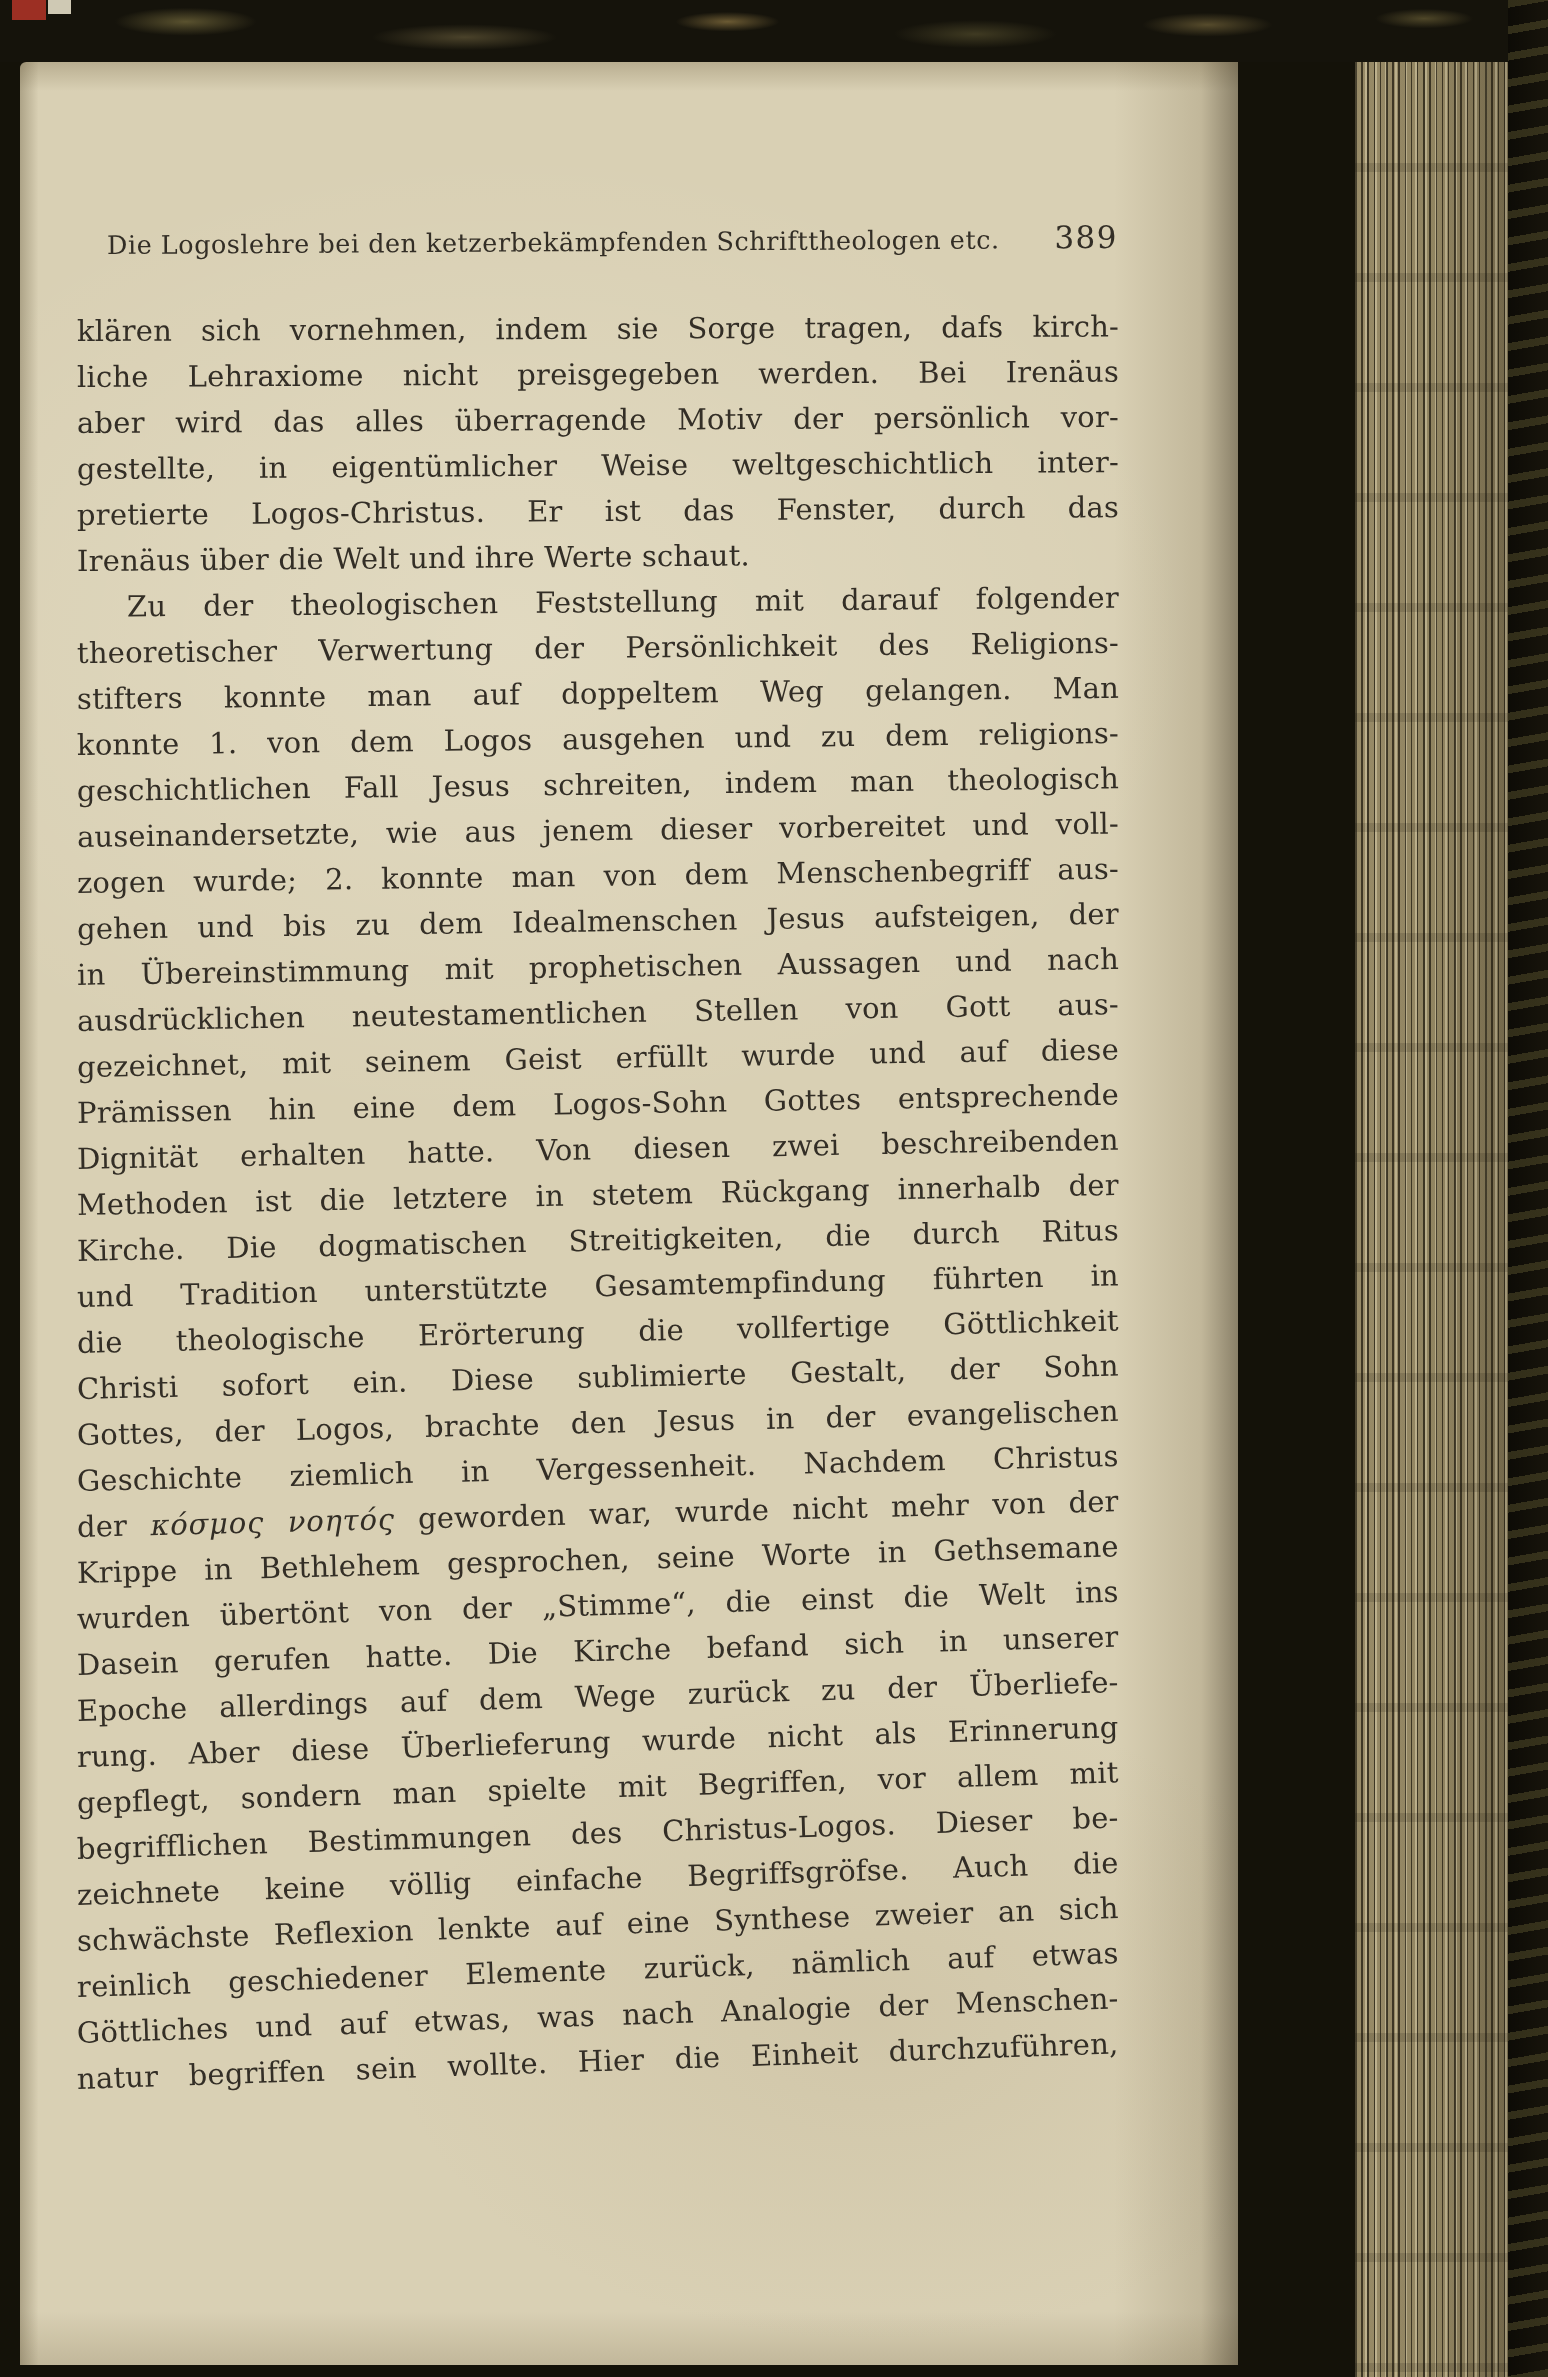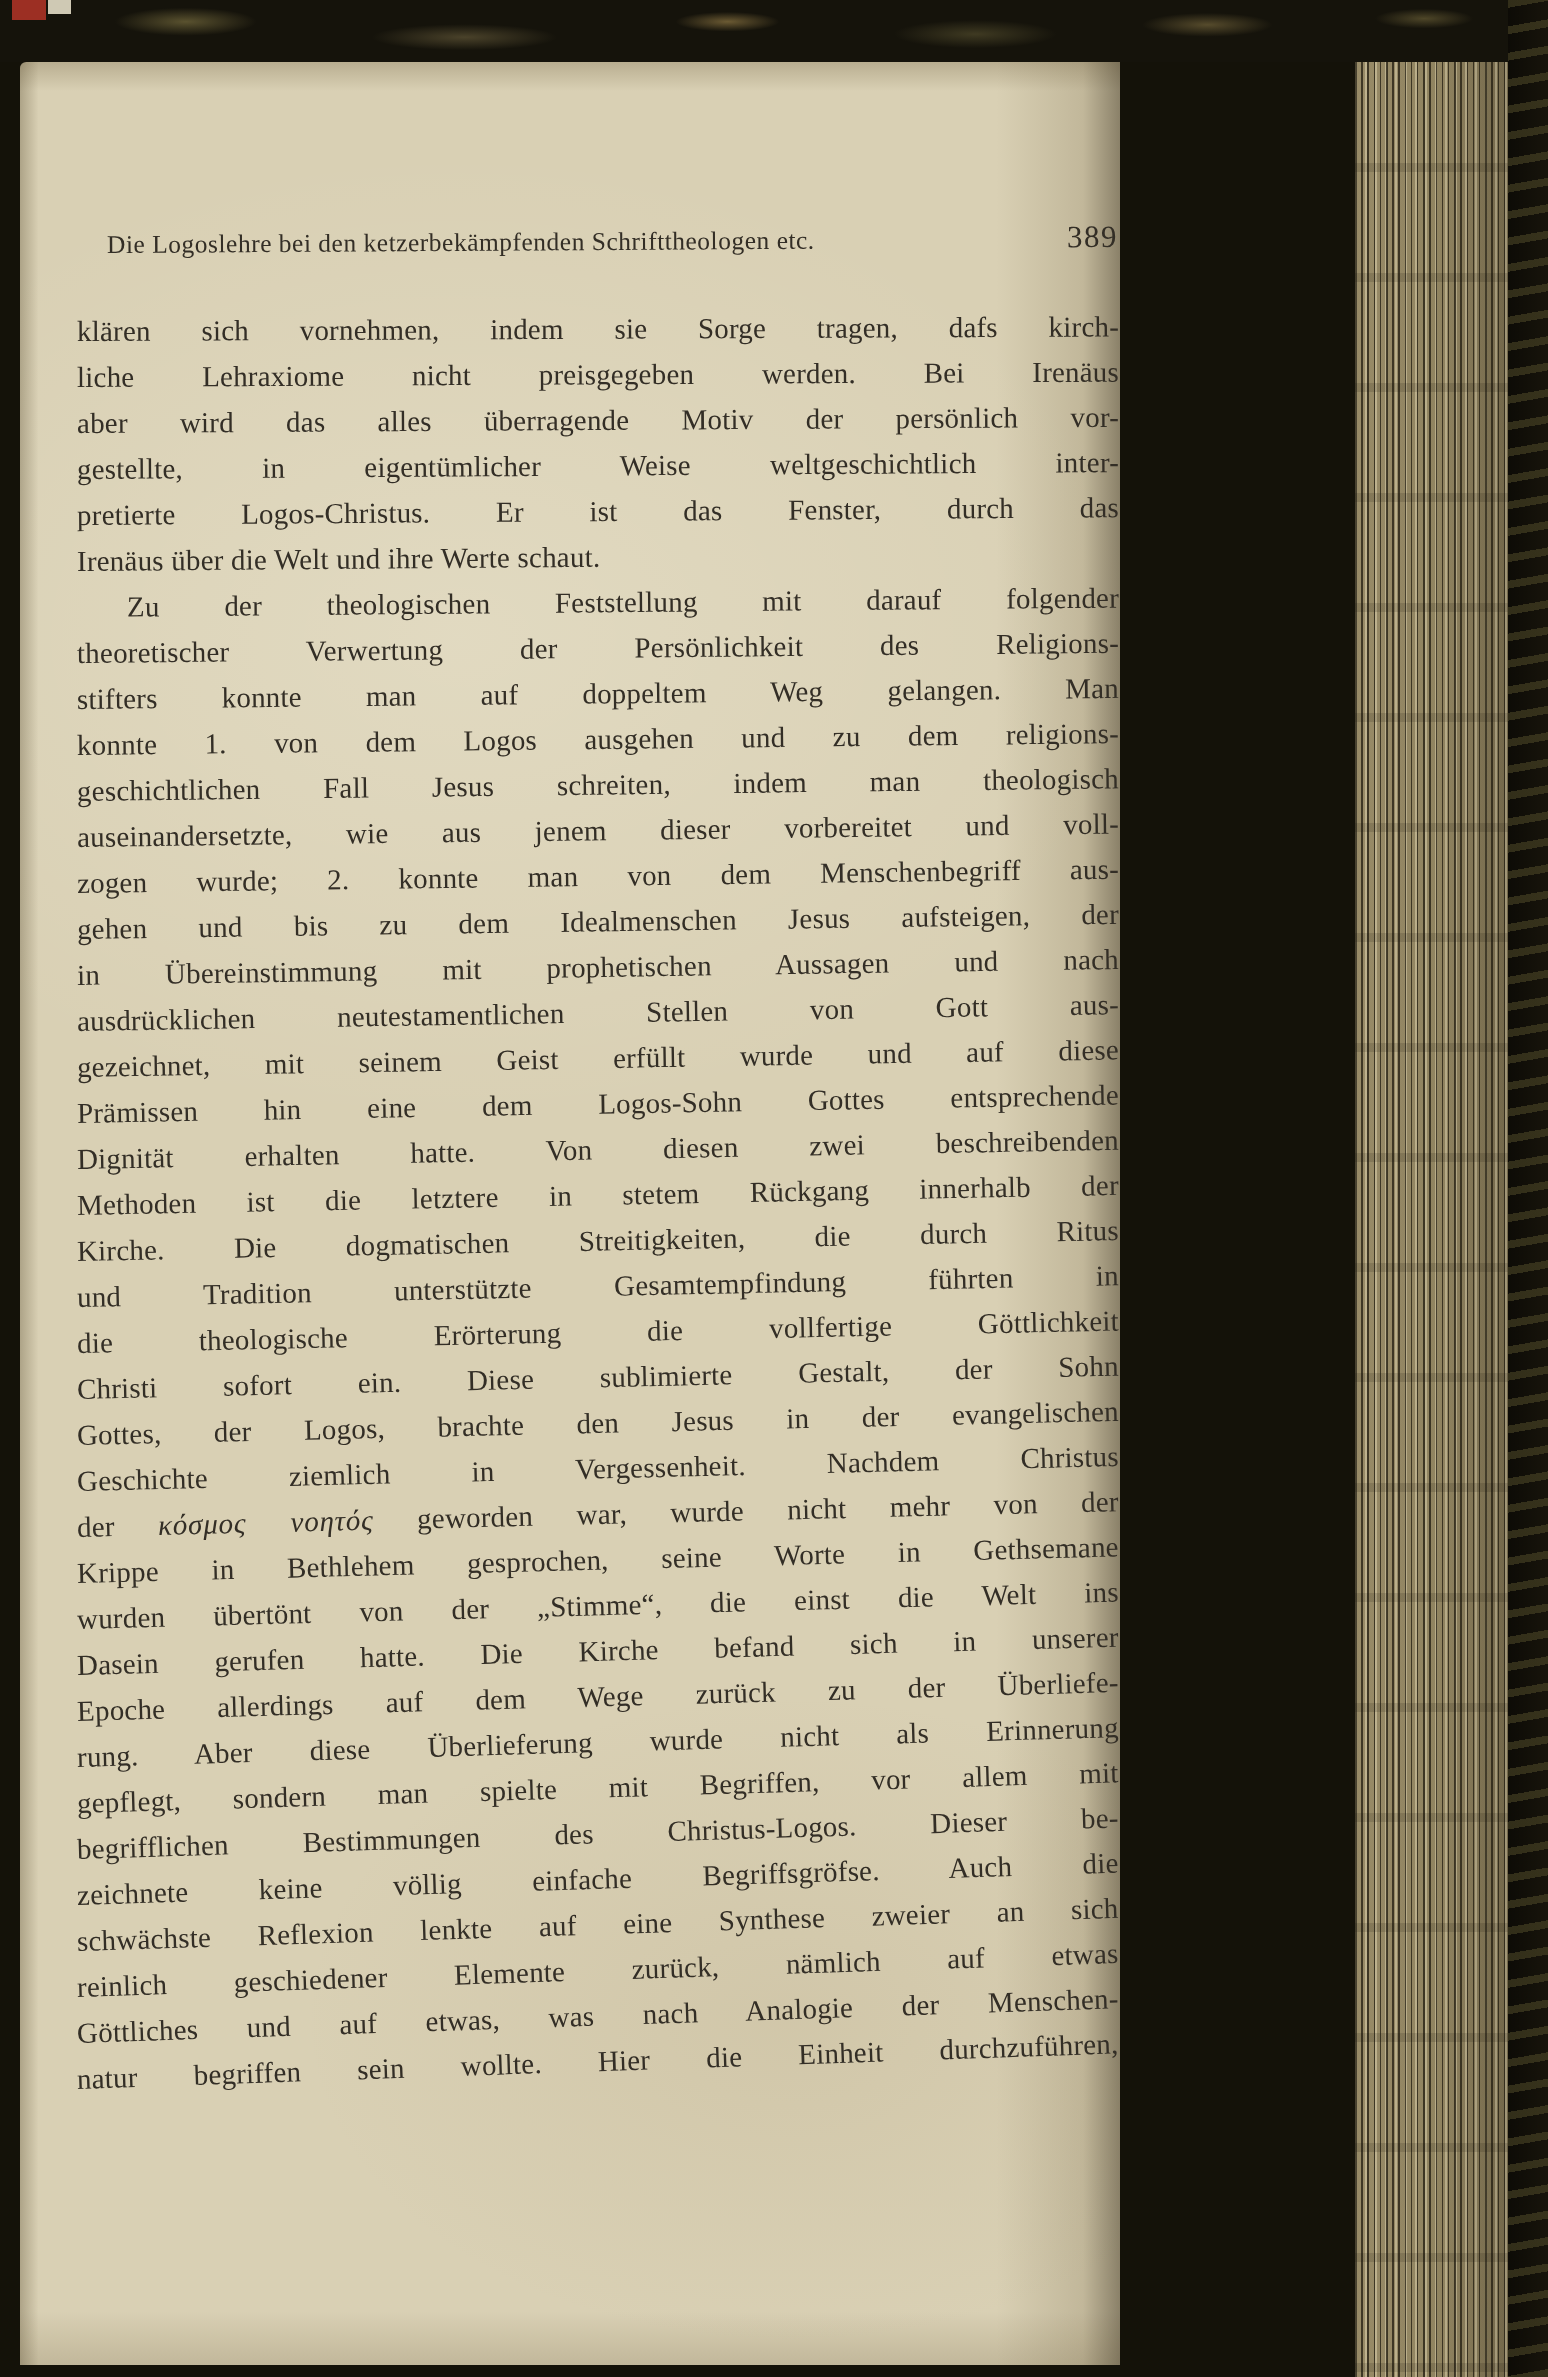--- a/index.html
+++ b/index.html
@@ -62,31 +62,30 @@
     width: 40px; height: 100%;
     background-color: #17140b;
     background-image:
       repeating-linear-gradient(170deg, rgba(86,80,44,0.5) 0px, rgba(86,80,44,0.5) 7.7px, rgba(0,0,0,0) 7.7px, rgba(0,0,0,0) 26px),
       linear-gradient(90deg, rgba(0,0,0,0.45), rgba(0,0,0,0));
   }
   
   .page {
     position: absolute;
     left: 20px; top: 62px;
-    width: 1100px; bottom: 12.4px;
+    width: 1218px; bottom: 12.4px;
     background-color: var(--paper);
     border-radius: 6.2px 0 0 0;
     background-image:
       linear-gradient(90deg, rgba(92,80,52,0.35) 0px, rgba(92,80,52,0) 18.6px),
       linear-gradient(270deg, rgba(60,50,30,0.5) 0px, rgba(110,95,62,0.22) 37px, rgba(110,95,62,0) 124px),
       linear-gradient(180deg, rgba(110,95,62,0.3) 0px, rgba(110,95,62,0) 29px),
       linear-gradient(0deg, rgba(110,95,62,0.22) 0px, rgba(110,95,62,0) 54px),
       radial-gradient(697px 465px at 70% 85%, rgba(150,130,90,0.12), rgba(0,0,0,0) 70%),
       radial-gradient(1006px 697px at 40% 25%, rgba(255,252,238,0.22), rgba(0,0,0,0) 70%);
-    font-family: Liberation Serif, serif;
   }
   .page-header {
     position: absolute;
     left: 87px; top: 163px;
     width: 1011px;
     display: flex;
     align-items: baseline;
     justify-content: space-between;
     color: var(--ink);
     transform: rotate(-0.35deg);

